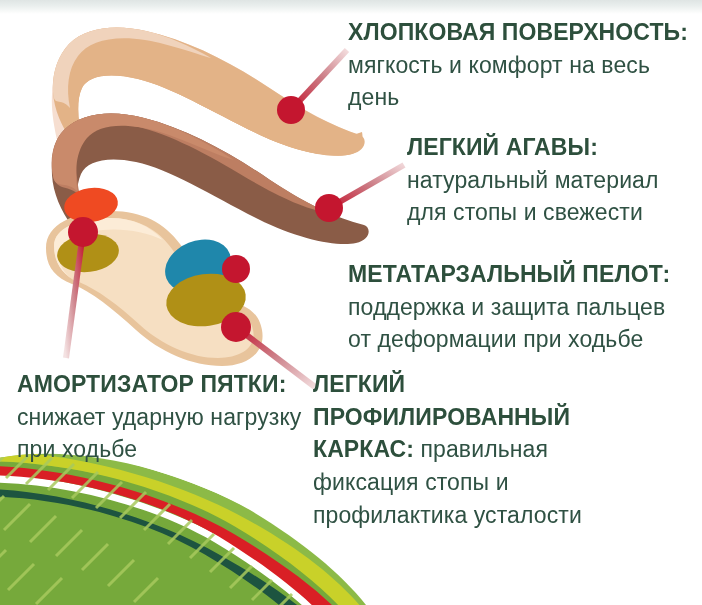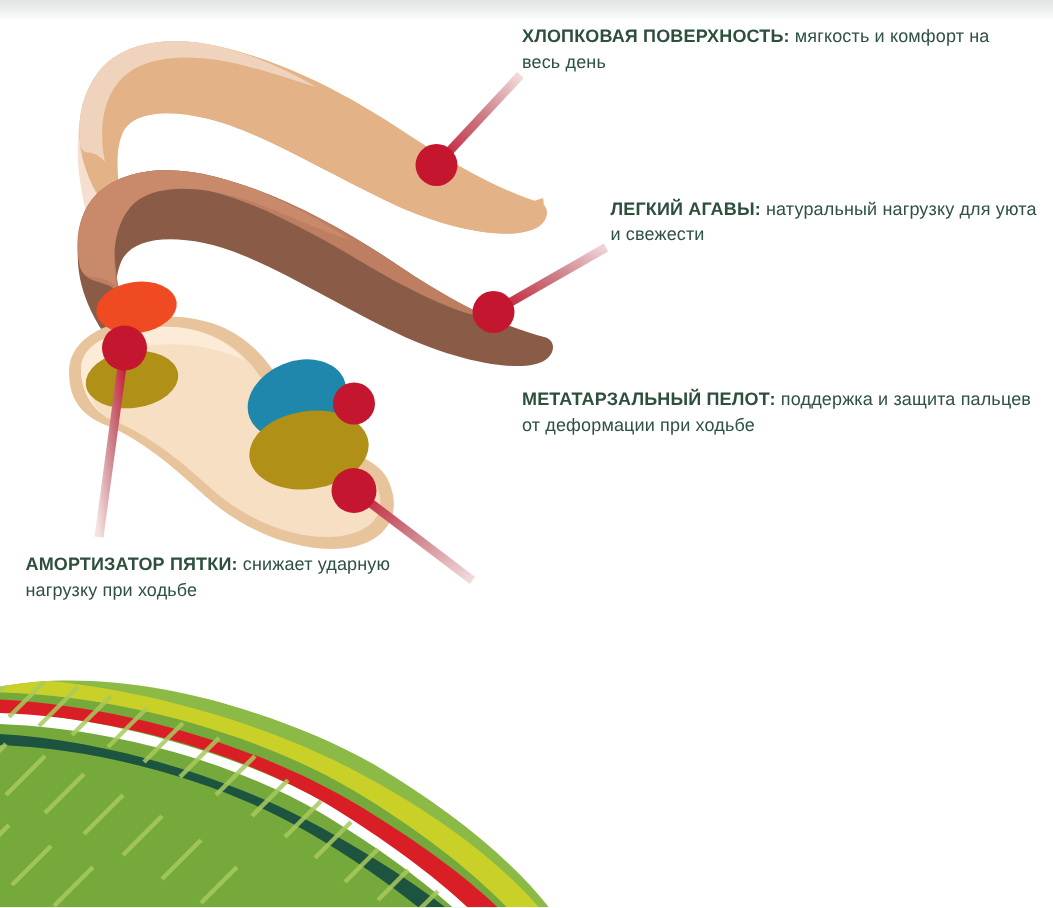--- a/index.html
+++ b/index.html
@@ -32,21 +32,21 @@
     position: absolute;
     left: 0;
     top: 0;
     width: 702px;
     height: 605px;
   }
   
   .callout {
     position: absolute;
     color: #2f5143;
-    font-size: 12px;
+    font-size: 23px;
     line-height: 1.42;
     letter-spacing: 0.1px;
   }
   .callout .hd {
     font-weight: 700;
     color: #2d4f3c;
   }
   .c-cotton  { left: 348px; top: 16px;  width: 340px; }
   .c-agave   { left: 407px; top: 131px; width: 285px; }
   .c-meta    { left: 348px; top: 258px; width: 345px; }
@@ -217,25 +217,28 @@
         <line x1="272" y1="614" x2="292" y2="594"></line>
       </g>
     </g>
   </svg>
 
   <div class="callout c-cotton">
     <span class="hd">ХЛОПКОВАЯ ПОВЕРХНОСТЬ:</span><span> мягкость и комфорт на весь день</span>
   </div>
 
   <div class="callout c-agave">
-    <span class="hd">ЛЕГКИЙ АГАВЫ:</span><span> натуральный нагрузку для уюта и свежести</span>
+    <span class="hd">ЛЕГКИЙ АГАВЫ:</span><span> натуральный материал для стопы и свежести</span>
   </div>
 
   <div class="callout c-meta">
     <span class="hd">МЕТАТАРЗАЛЬНЫЙ ПЕЛОТ:</span><span> поддержка и защита пальцев от деформации при ходьбе</span>
   </div>
 
   <div class="callout c-heel">
     <span class="hd">АМОРТИЗАТОР ПЯТКИ:</span><span> снижает ударную нагрузку при ходьбе</span>
   </div>
 
+  <div class="callout c-frame">
+    <span class="hd">ЛЕГКИЙ ПРОФИЛИРОВАННЫЙ КАРКАС:</span><span> правильная фиксация стопы и профилактика усталости</span>
+  </div>
 
 </div>
 
 </body></html>

